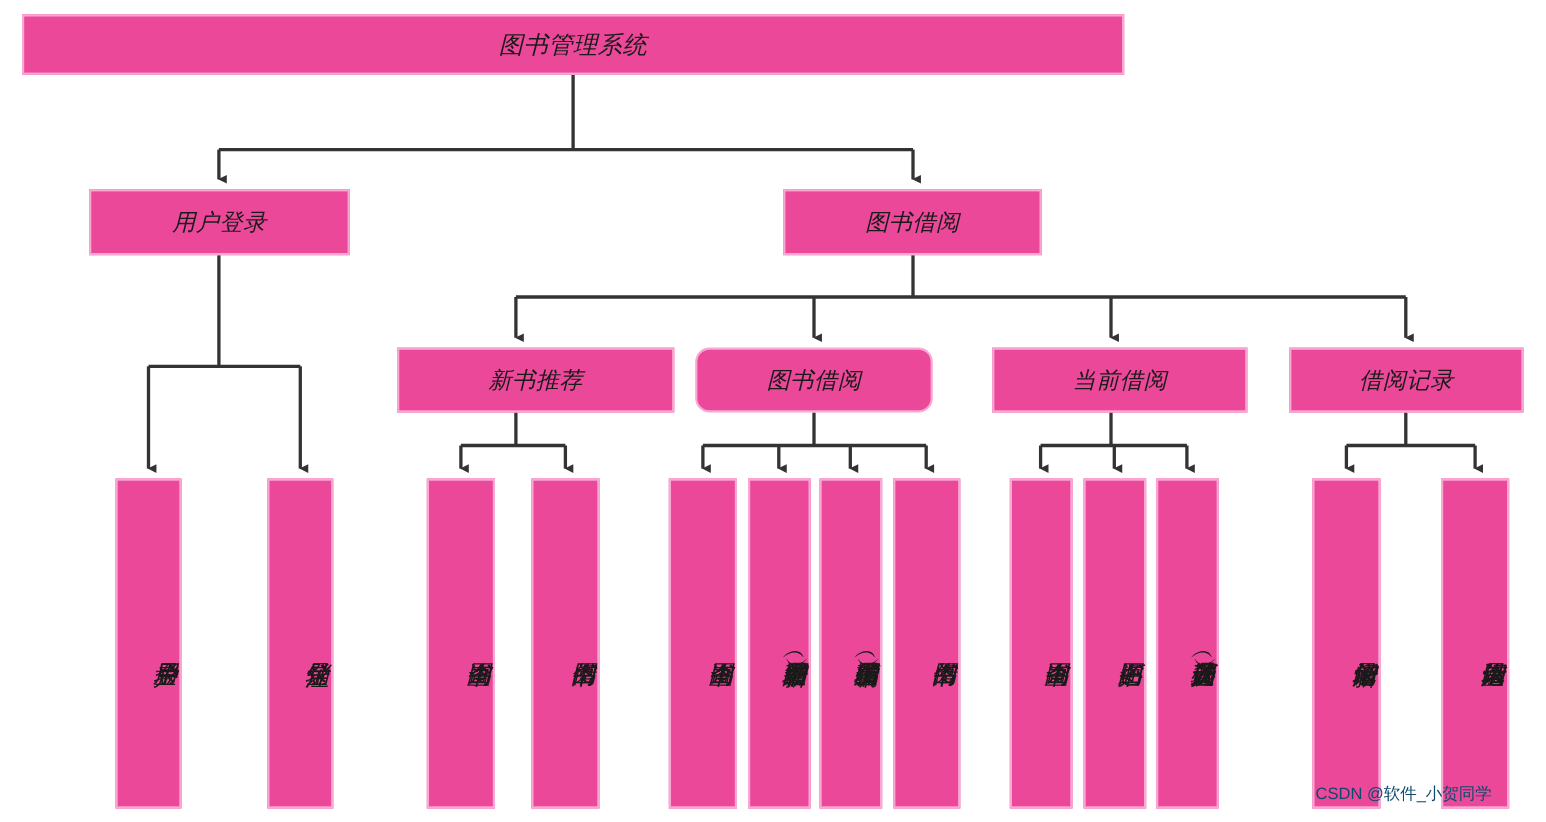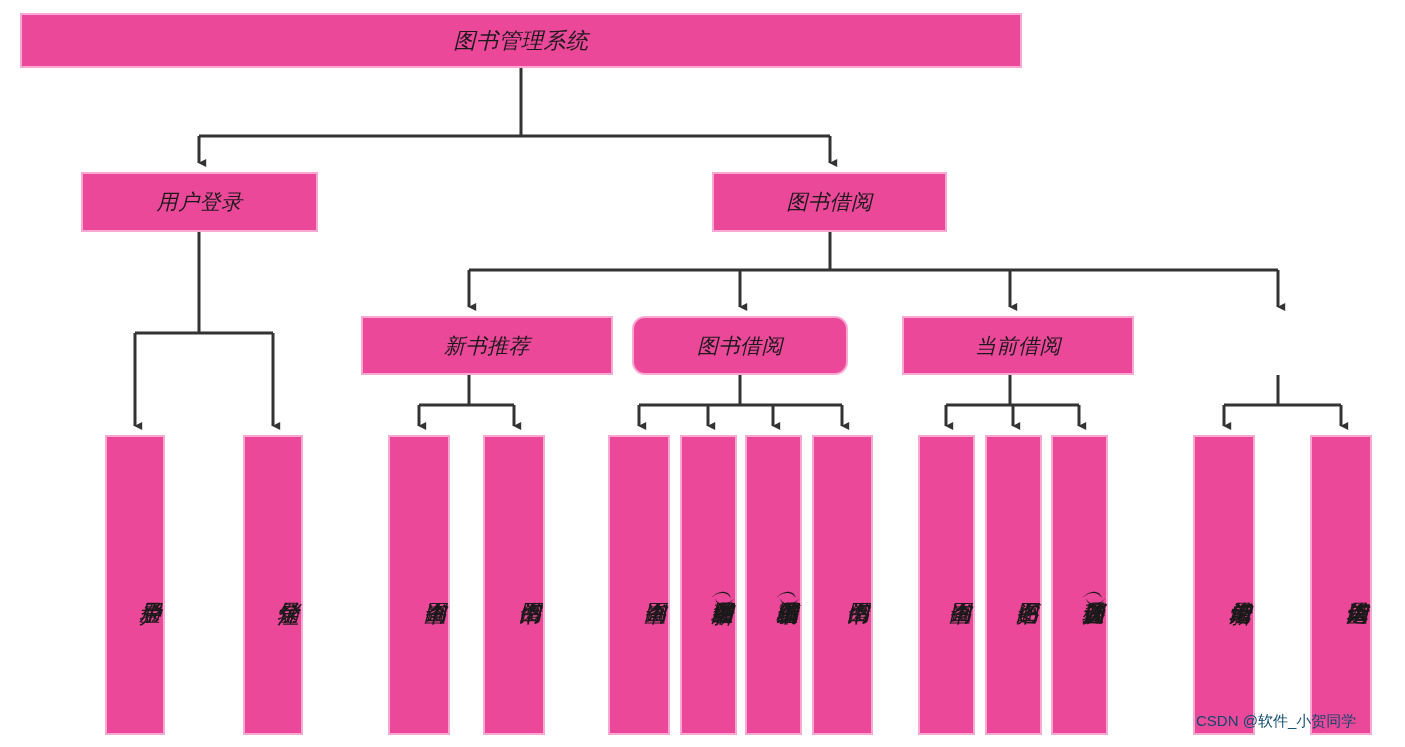--- a/index.html
+++ b/index.html
@@ -121,20 +121,21 @@
   </svg>
 
   <div class="node horiz root" style="left: 20px; top: 13px; width: 1002px; height: 55px;">图书管理系统</div>
 
   <div class="node horiz" style="left: 81px; top: 172px; width: 237px; height: 60px;">用户登录</div>
   <div class="node horiz" style="left: 712px; top: 172px; width: 235px; height: 60px;">图书借阅</div>
 
   <div class="node horiz" style="left: 361px; top: 316px; width: 252px; height: 59px;">新书推荐</div>
   <div class="node horiz" style="left: 632px; top: 316px; width: 216px; height: 59px; border-radius: 13px;">图书借阅</div>
   <div class="node horiz" style="left: 902px; top: 316px; width: 232px; height: 59px;">当前借阅</div>
+  <div class="node horiz" style="left: 1172px; top: 316px; width: 213px; height: 59px;">借阅记录</div>
 
   <div class="node vert" style="left: 105px; top: 435px; width: 60px; height: 300px;">用户登录</div>
   <div class="node vert" style="left: 243px; top: 435px; width: 60px; height: 300px;">注销登录</div>
   <div class="node vert" style="left: 388px; top: 435px; width: 62px; height: 300px;">查询图书</div>
   <div class="node vert" style="left: 483px; top: 435px; width: 62px; height: 300px;">借阅图书</div>
   <div class="node vert" style="left: 608px; top: 435px; width: 62px; height: 300px;">查询图书</div>
   <div class="node vert top-align" style="left: 680px; top: 435px; width: 57px; height: 300px;">新增图书（管理员）</div>
   <div class="node vert top-align" style="left: 745px; top: 435px; width: 57px; height: 300px;">编辑图书（管理员）</div>
   <div class="node vert" style="left: 812px; top: 435px; width: 61px; height: 300px;">借阅图书</div>
   <div class="node vert" style="left: 918px; top: 435px; width: 57px; height: 300px;">查询图书</div>

